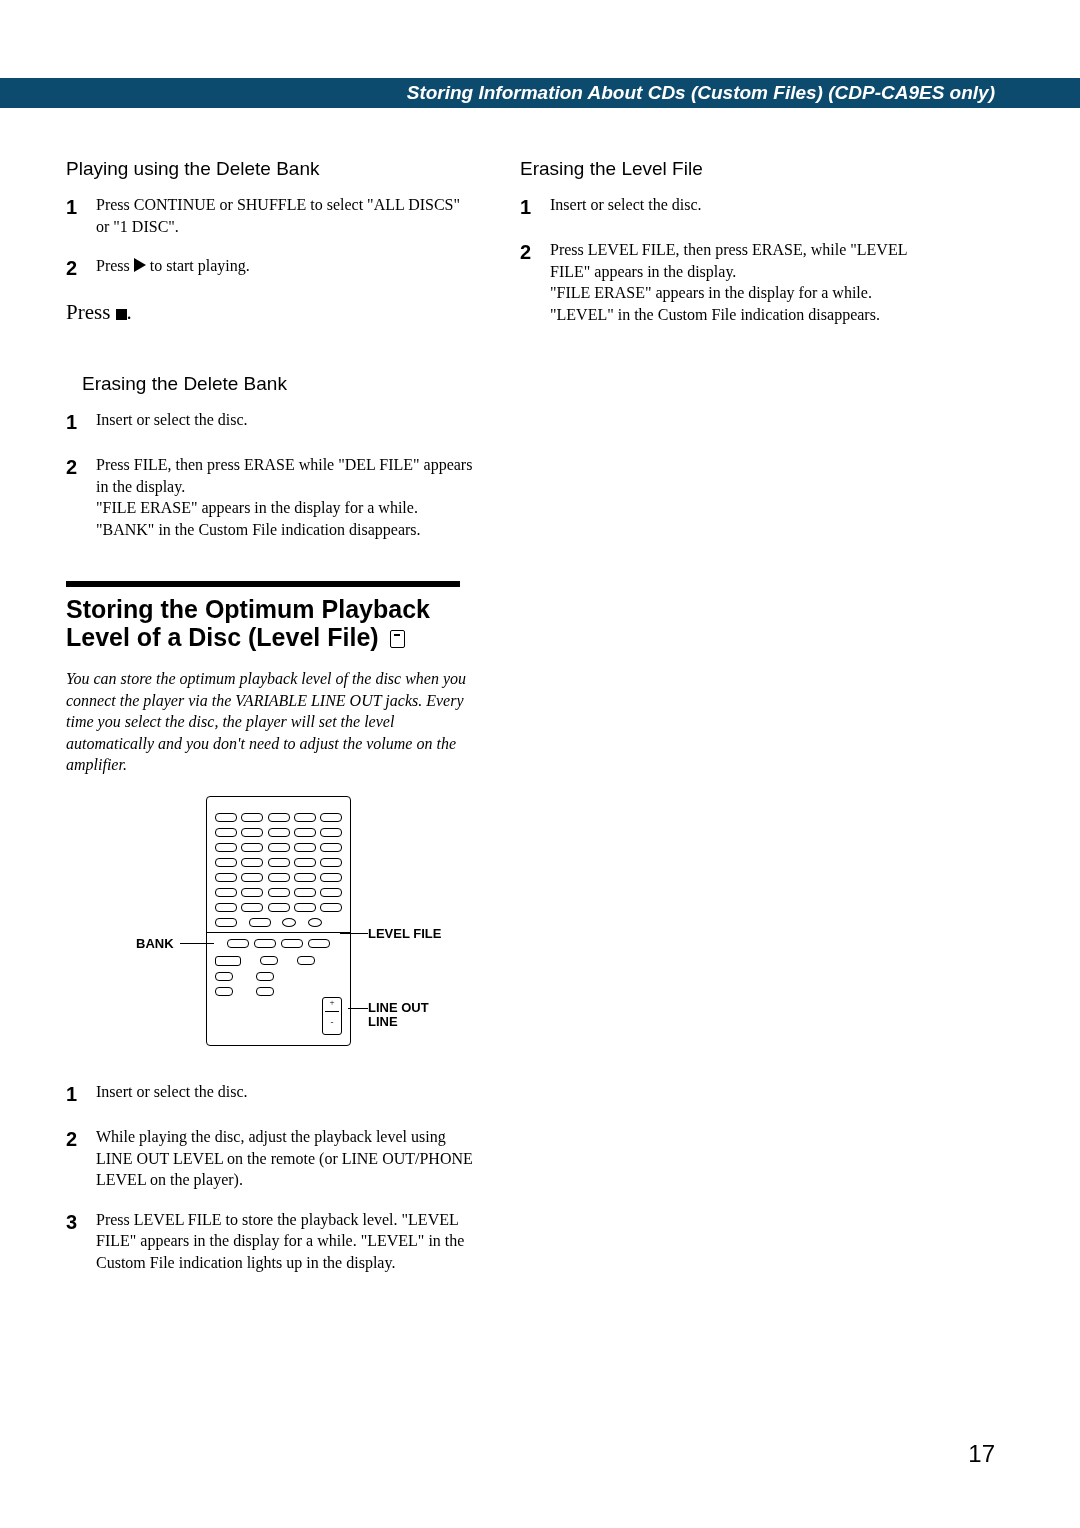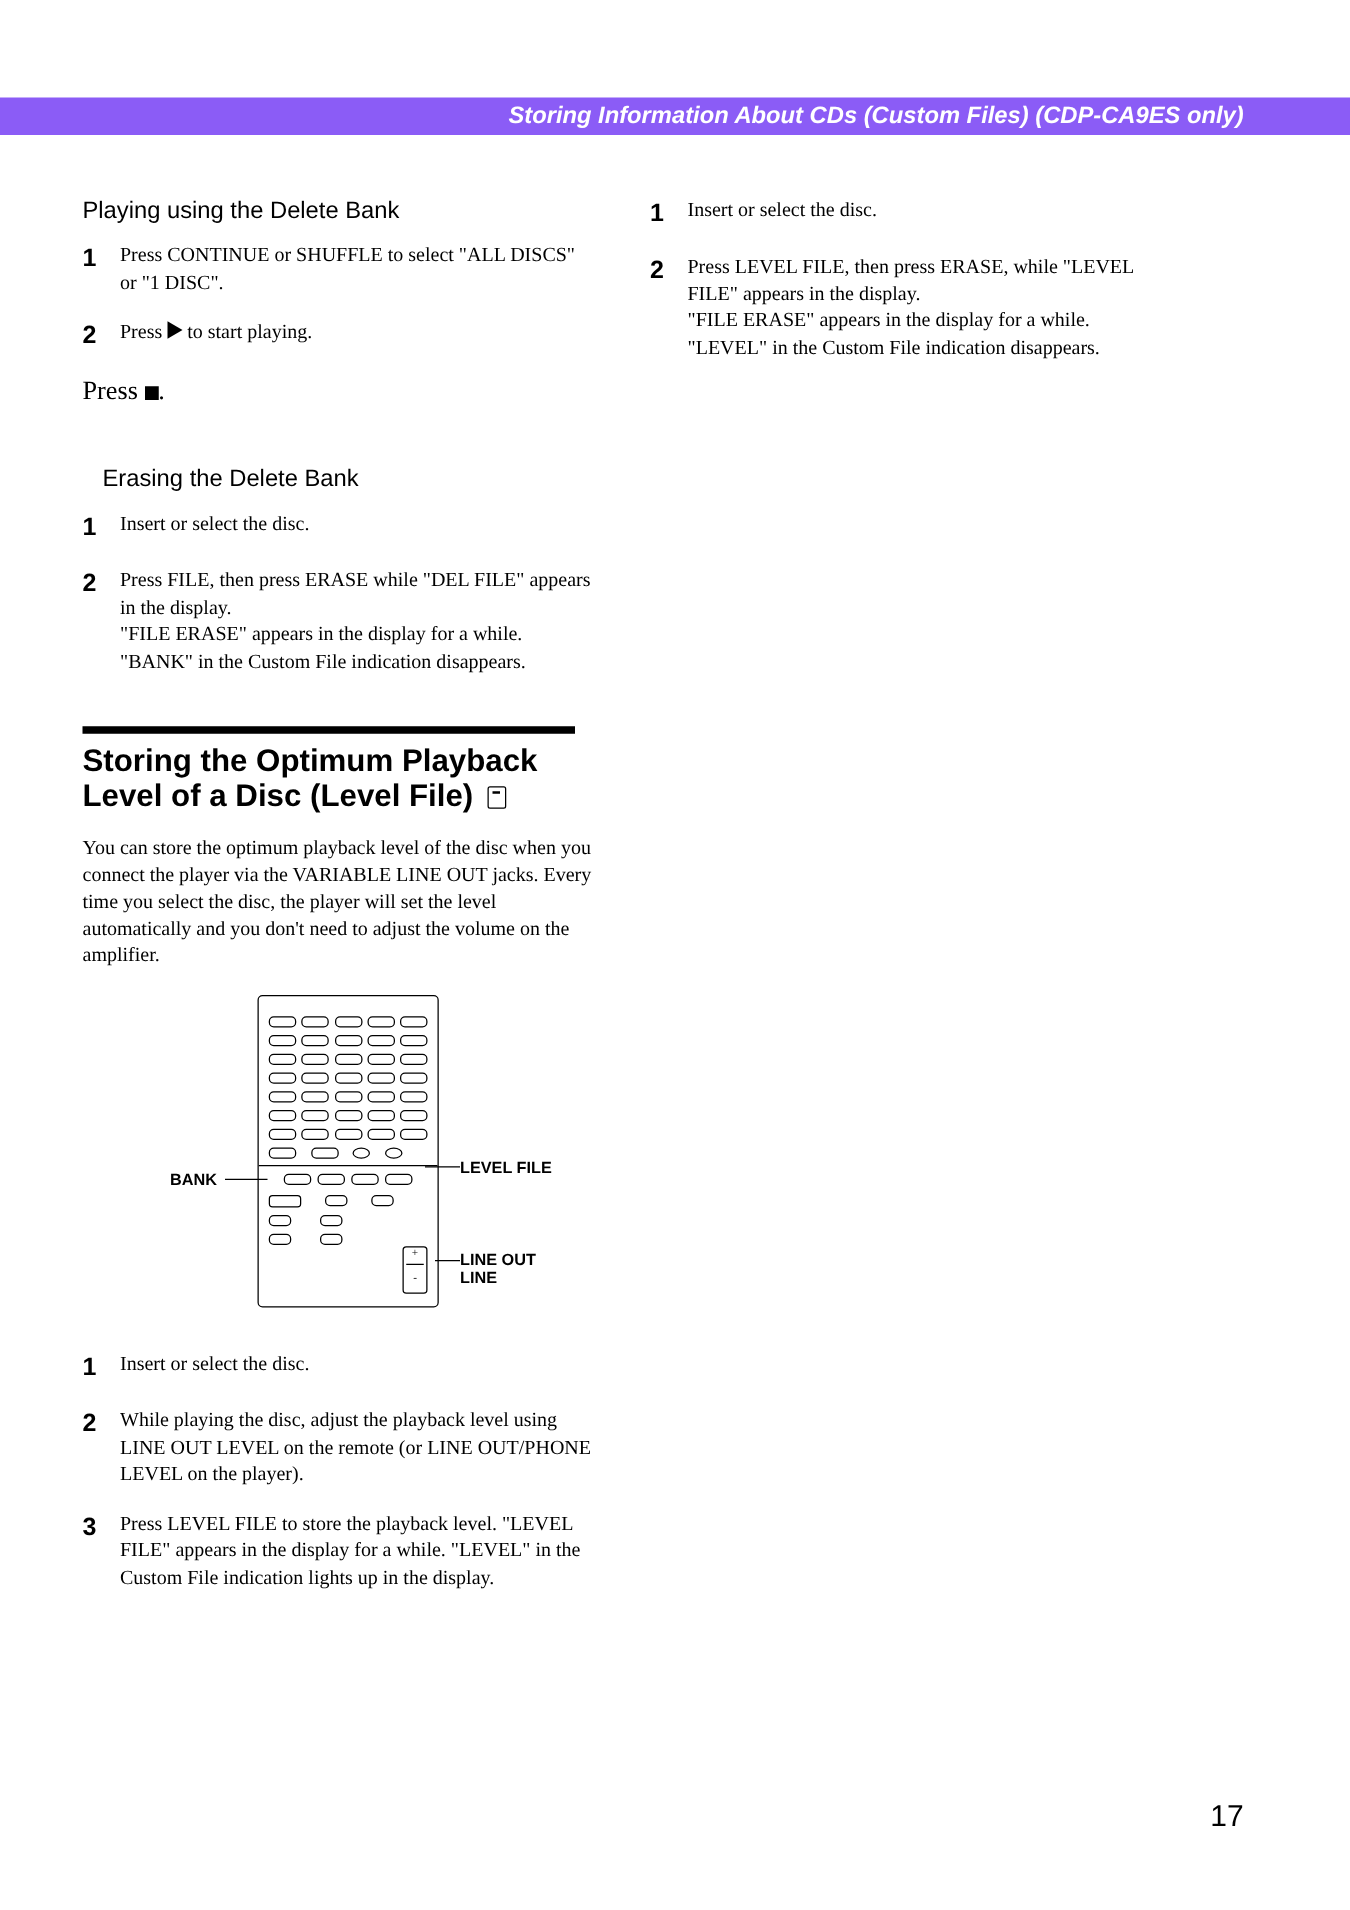--- a/index.html
+++ b/index.html
@@ -10,21 +10,21 @@
     font-family: Georgia, 'Times New Roman', serif;
     color: #000;
     position: relative;
   }
   .header-bar {
     position: absolute;
     top: 78px;
     left: 0;
     width: 1080px;
     height: 30px;
-    background: #8b5cf6;
+    background: #0c4a6e;
     color: #fff;
     font-family: Arial, Helvetica, sans-serif;
     font-weight: bold;
     font-style: italic;
     font-size: 19px;
     display: flex;
     align-items: center;
     justify-content: flex-end;
     padding-right: 85px;
   }
@@ -75,20 +75,21 @@
     font-family: Arial, Helvetica, sans-serif;
     font-weight: bold;
     font-size: 25px;
     line-height: 1.15;
     margin-bottom: 16px;
   }
   .intro {
     font-size: 16px;
     line-height: 1.35;
     margin-bottom: 20px;
+    font-style: italic;
   }
   .page-num {
     position: absolute;
     right: 85px;
     bottom: 60px;
     font-family: Arial, Helvetica, sans-serif;
     font-size: 24px;
   }
   .play-icon, .stop-icon {
     display: inline-block;
@@ -317,20 +318,21 @@
     <div class="step-num">2</div>
     <div class="step-body">While playing the disc, adjust the playback level using LINE OUT LEVEL on the remote (or LINE OUT/PHONE LEVEL on the player).</div>
   </div>
   <div class="step">
     <div class="step-num">3</div>
     <div class="step-body">Press LEVEL FILE to store the playback level. "LEVEL FILE" appears in the display for a while. "LEVEL" in the Custom File indication lights up in the display.</div>
   </div>
 </div>
 
 <div class="col-right" style="top:158px;">
+  <div class="sub-heading">Erasing the Level File</div>
   <div class="step">
     <div class="step-num">1</div>
     <div class="step-body">Insert or select the disc.</div>
   </div>
   <div class="step">
     <div class="step-num">2</div>
     <div class="step-body" style="white-space:pre-line;">Press LEVEL FILE, then press ERASE, while "LEVEL FILE" appears in the display.
 "FILE ERASE" appears in the display for a while.
 "LEVEL" in the Custom File indication disappears.</div>
   </div>

